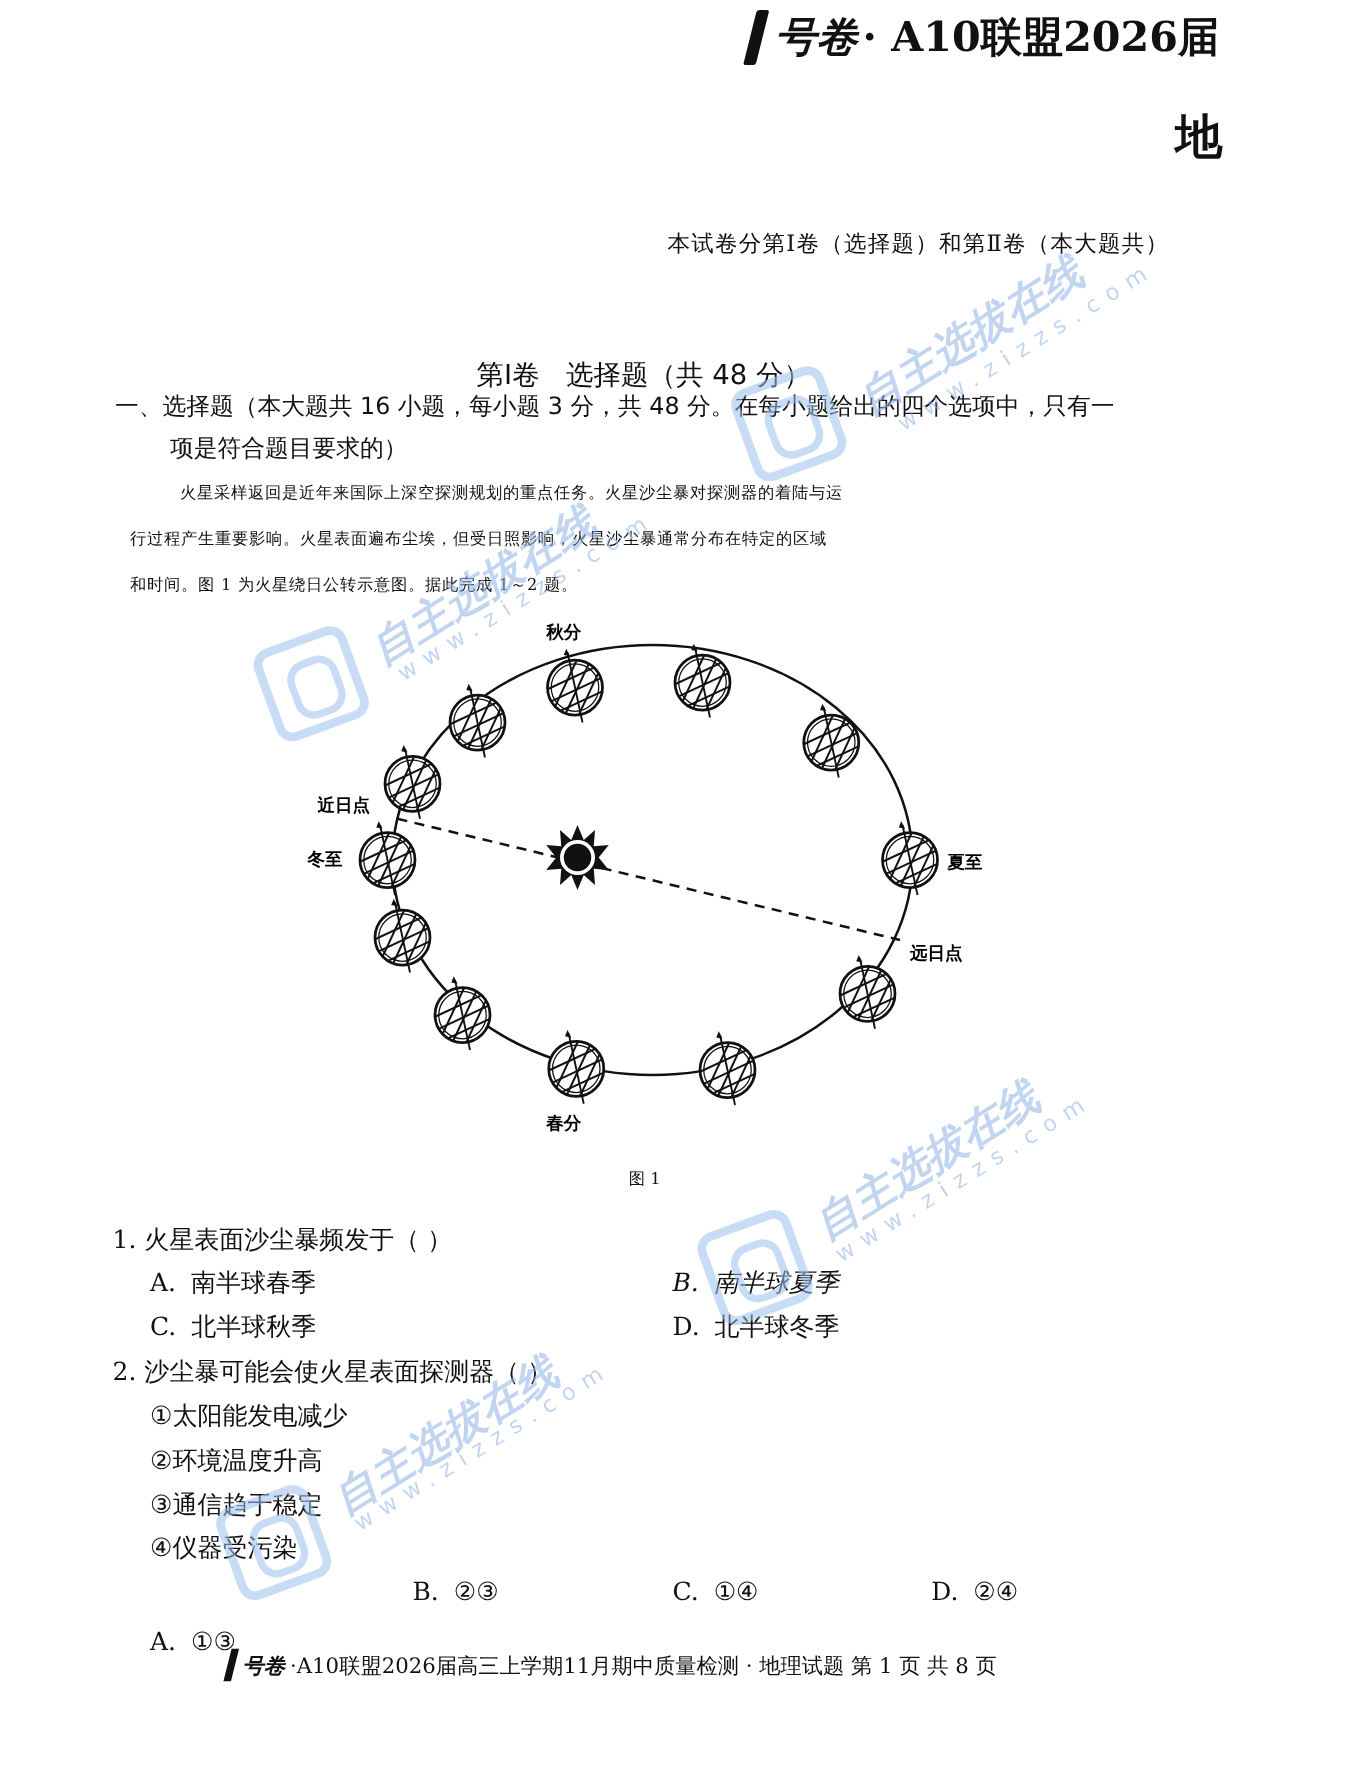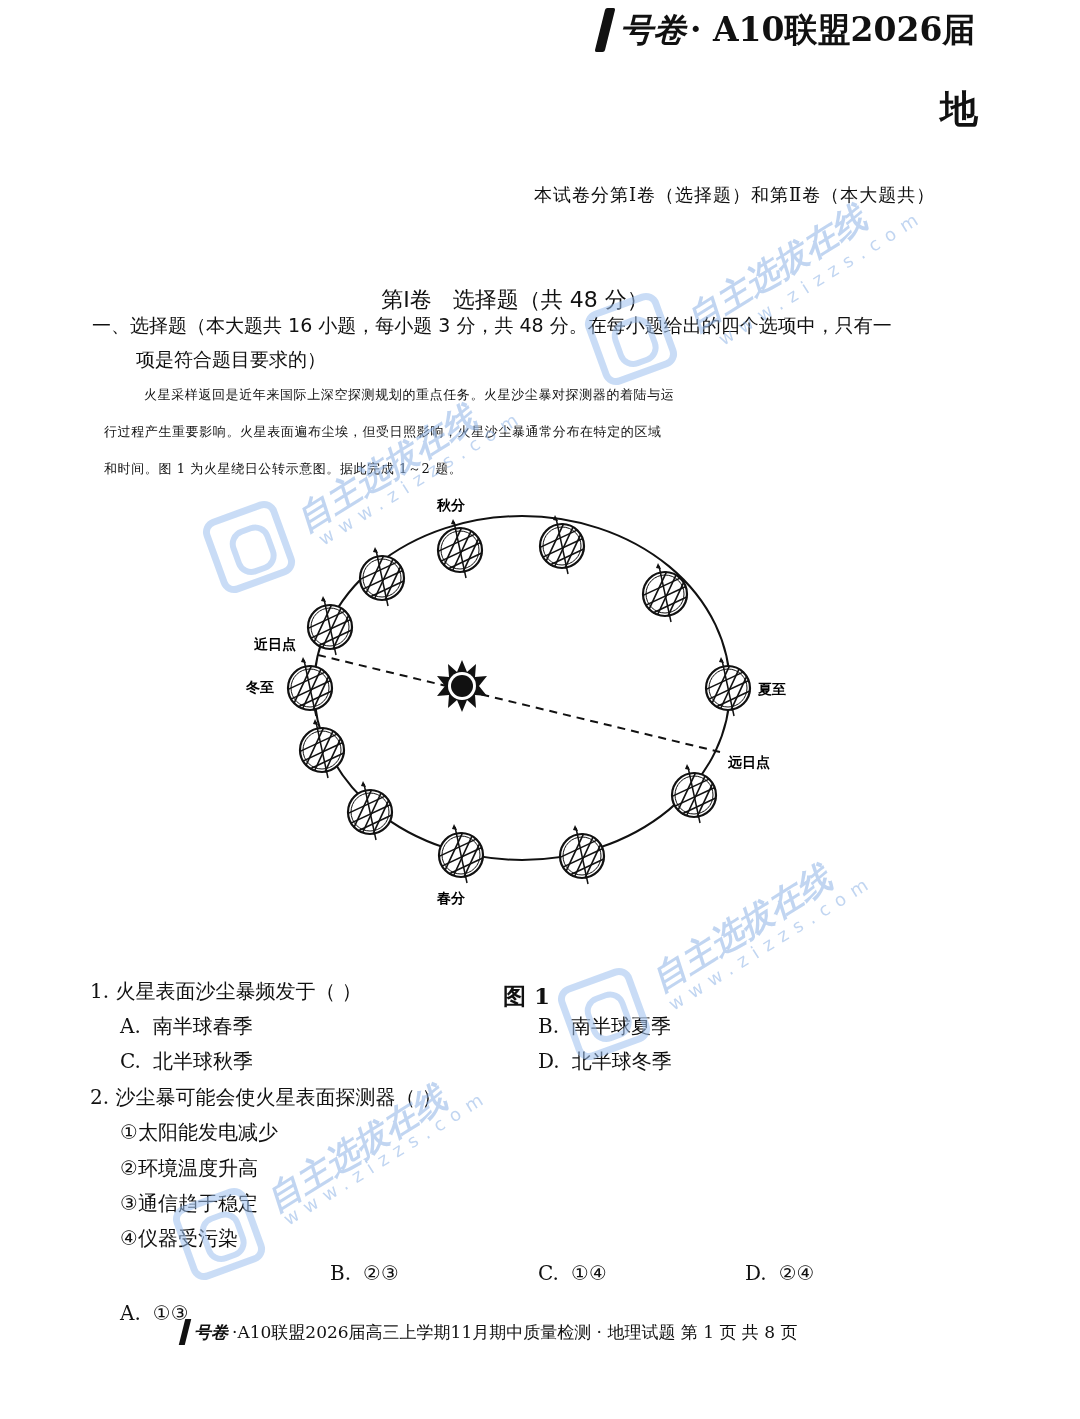--- a/index.html
+++ b/index.html
@@ -27,21 +27,21 @@
   .instr {
     left: 92px; top: 308px; width: 870px;
     font-family: "DejaVu Sans", "Liberation Sans", sans-serif; font-size: 19px; line-height: 34px;
   }
   .instr .l2 { padding-left: 44px; }
   .passage {
     left: 104px; top: 376px; width: 870px; font-size: 13px; line-height: 37px; letter-spacing: 0.6px;
   }
   .passage .indent { display: inline-block; width: 40px; }
   .diagram { left: 230px; top: 490px; width: 580px; height: 430px; }
-  .fig-caption { left: 503px; top: 981px; font-size: 23px; font-weight: bold; }
+  .fig-caption { left: 503px; top: 934px; font-size: 13px; }
   .q {
     font-family: "DejaVu Sans", "Liberation Sans", sans-serif; font-size: 20px; white-space: nowrap;
   }
   .qnum { font-family: "DejaVu Serif", serif; }
   .opt-letter { font-family: "DejaVu Serif", serif; margin-right: 12px; }
   .footer {
     left: 182px; top: 1318px; height: 28px; display: flex; align-items: center;
     font-size: 17px; white-space: nowrap;
   }
   .footer .stroke {
@@ -138,21 +138,21 @@
 </svg>
 <div class="abs fig-caption">图 1</div>
 
 <div class="abs q" style="left:90px; top:978px;">
   <span class="qnum">1.</span>
   <span>火星表面沙尘暴频发于（        ）</span>
 </div>
 <div class="abs q" style="left:120px; top:1013px;">
   <span class="opt-letter">A.</span><span>南半球春季</span>
 </div>
-<div class="abs q" style="left:538px; top:1013px;">
+<div class="abs q" style="left:538px; top:1013px;font-style:italic;">
   <span class="opt-letter">B.</span><span>南半球夏季</span>
 </div>
 <div class="abs q" style="left:120px; top:1048px;">
   <span class="opt-letter">C.</span><span>北半球秋季</span>
 </div>
 <div class="abs q" style="left:538px; top:1048px;">
   <span class="opt-letter">D.</span><span>北半球冬季</span>
 </div>
 
 <div class="abs q" style="left:90px; top:1084px;">

